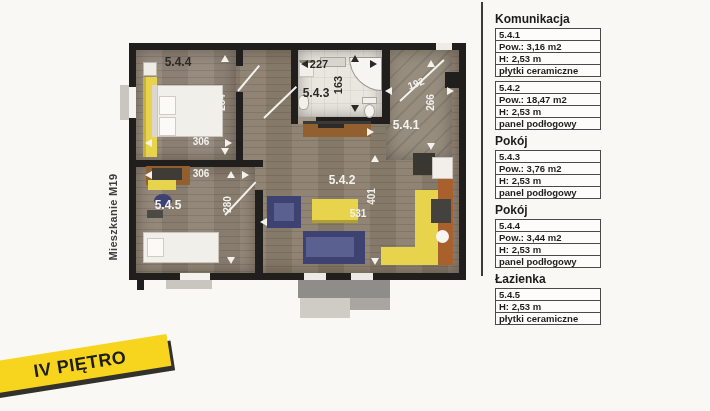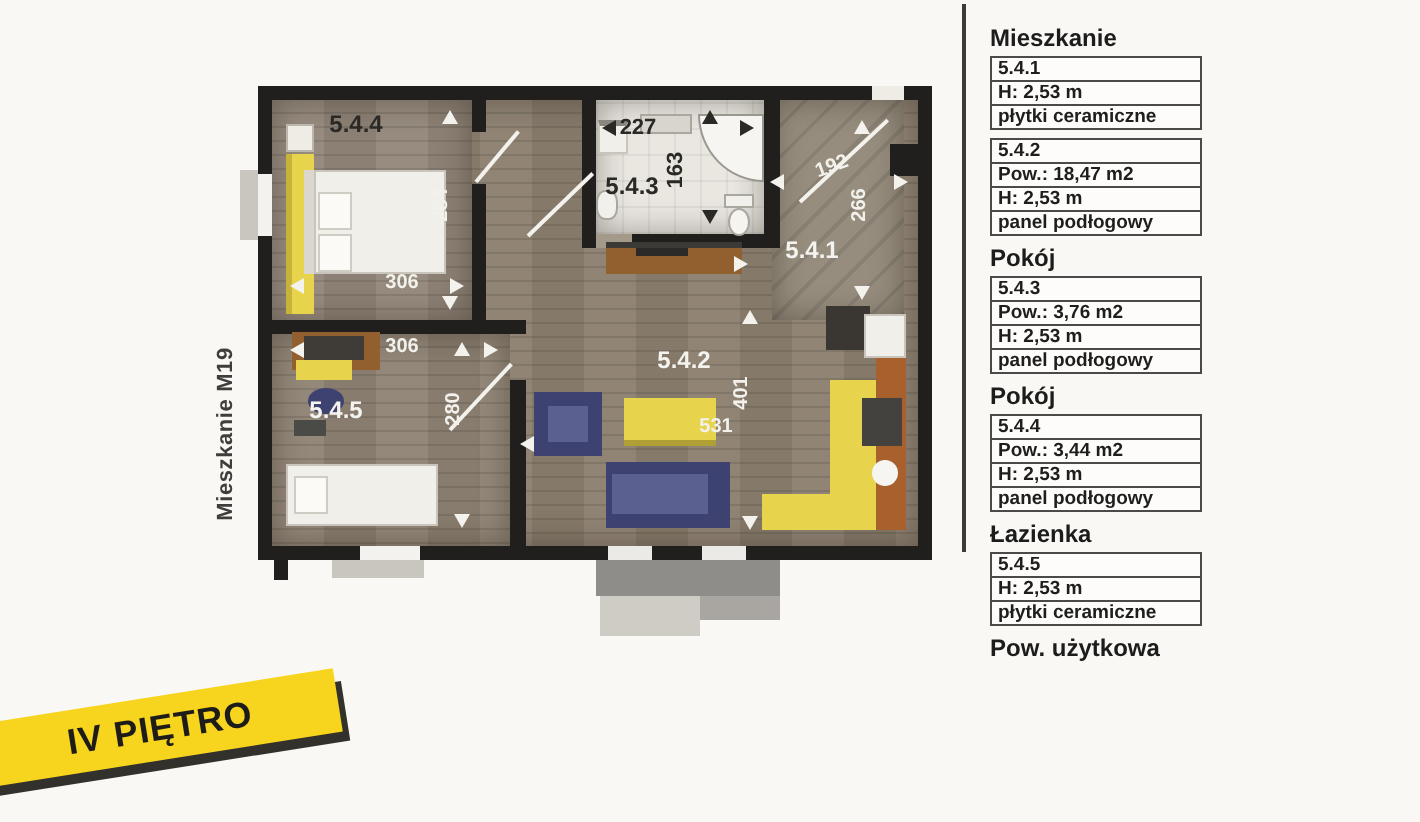--- a/index.html
+++ b/index.html
@@ -186,23 +186,24 @@
   <div class="abs gray-f" style="left:120px;top:85px;width:9px;height:35px;"></div>
   <div class="abs gray-f" style="left:166px;top:280px;width:46px;height:9px;"></div>
 
   <div class="abs mlabel">Mieszkanie M19</div>
 
   <div class="abs sep"></div>
 
   <div class="abs legend">
 
     <div class="lsec">
-      <div class="ltitle">Mieszkanie</div>
+      <div class="ltitle">Komunikacja</div>
       <div class="lbox">
         <div class="lrow">5.4.1</div>
+        <div class="lrow">Pow.: 3,16 m2</div>
         <div class="lrow">H: 2,53 m</div>
         <div class="lrow">płytki ceramiczne</div>
       </div>
     </div>
 
     <div class="lsec">
       <div class="lbox">
         <div class="lrow">5.4.2</div>
         <div class="lrow">Pow.: 18,47 m2</div>
         <div class="lrow">H: 2,53 m</div>
@@ -233,21 +234,20 @@
     <div class="lsec">
       <div class="ltitle">Łazienka</div>
       <div class="lbox">
         <div class="lrow">5.4.5</div>
         <div class="lrow">H: 2,53 m</div>
         <div class="lrow">płytki ceramiczne</div>
       </div>
     </div>
 
     <div class="lsec">
-      <div class="ltitle">Pow. użytkowa</div>
     </div>
 
   </div>
 
   <div class="abs banner">
     <span>IV PIĘTRO</span>
   </div>
 
 </div>
 

